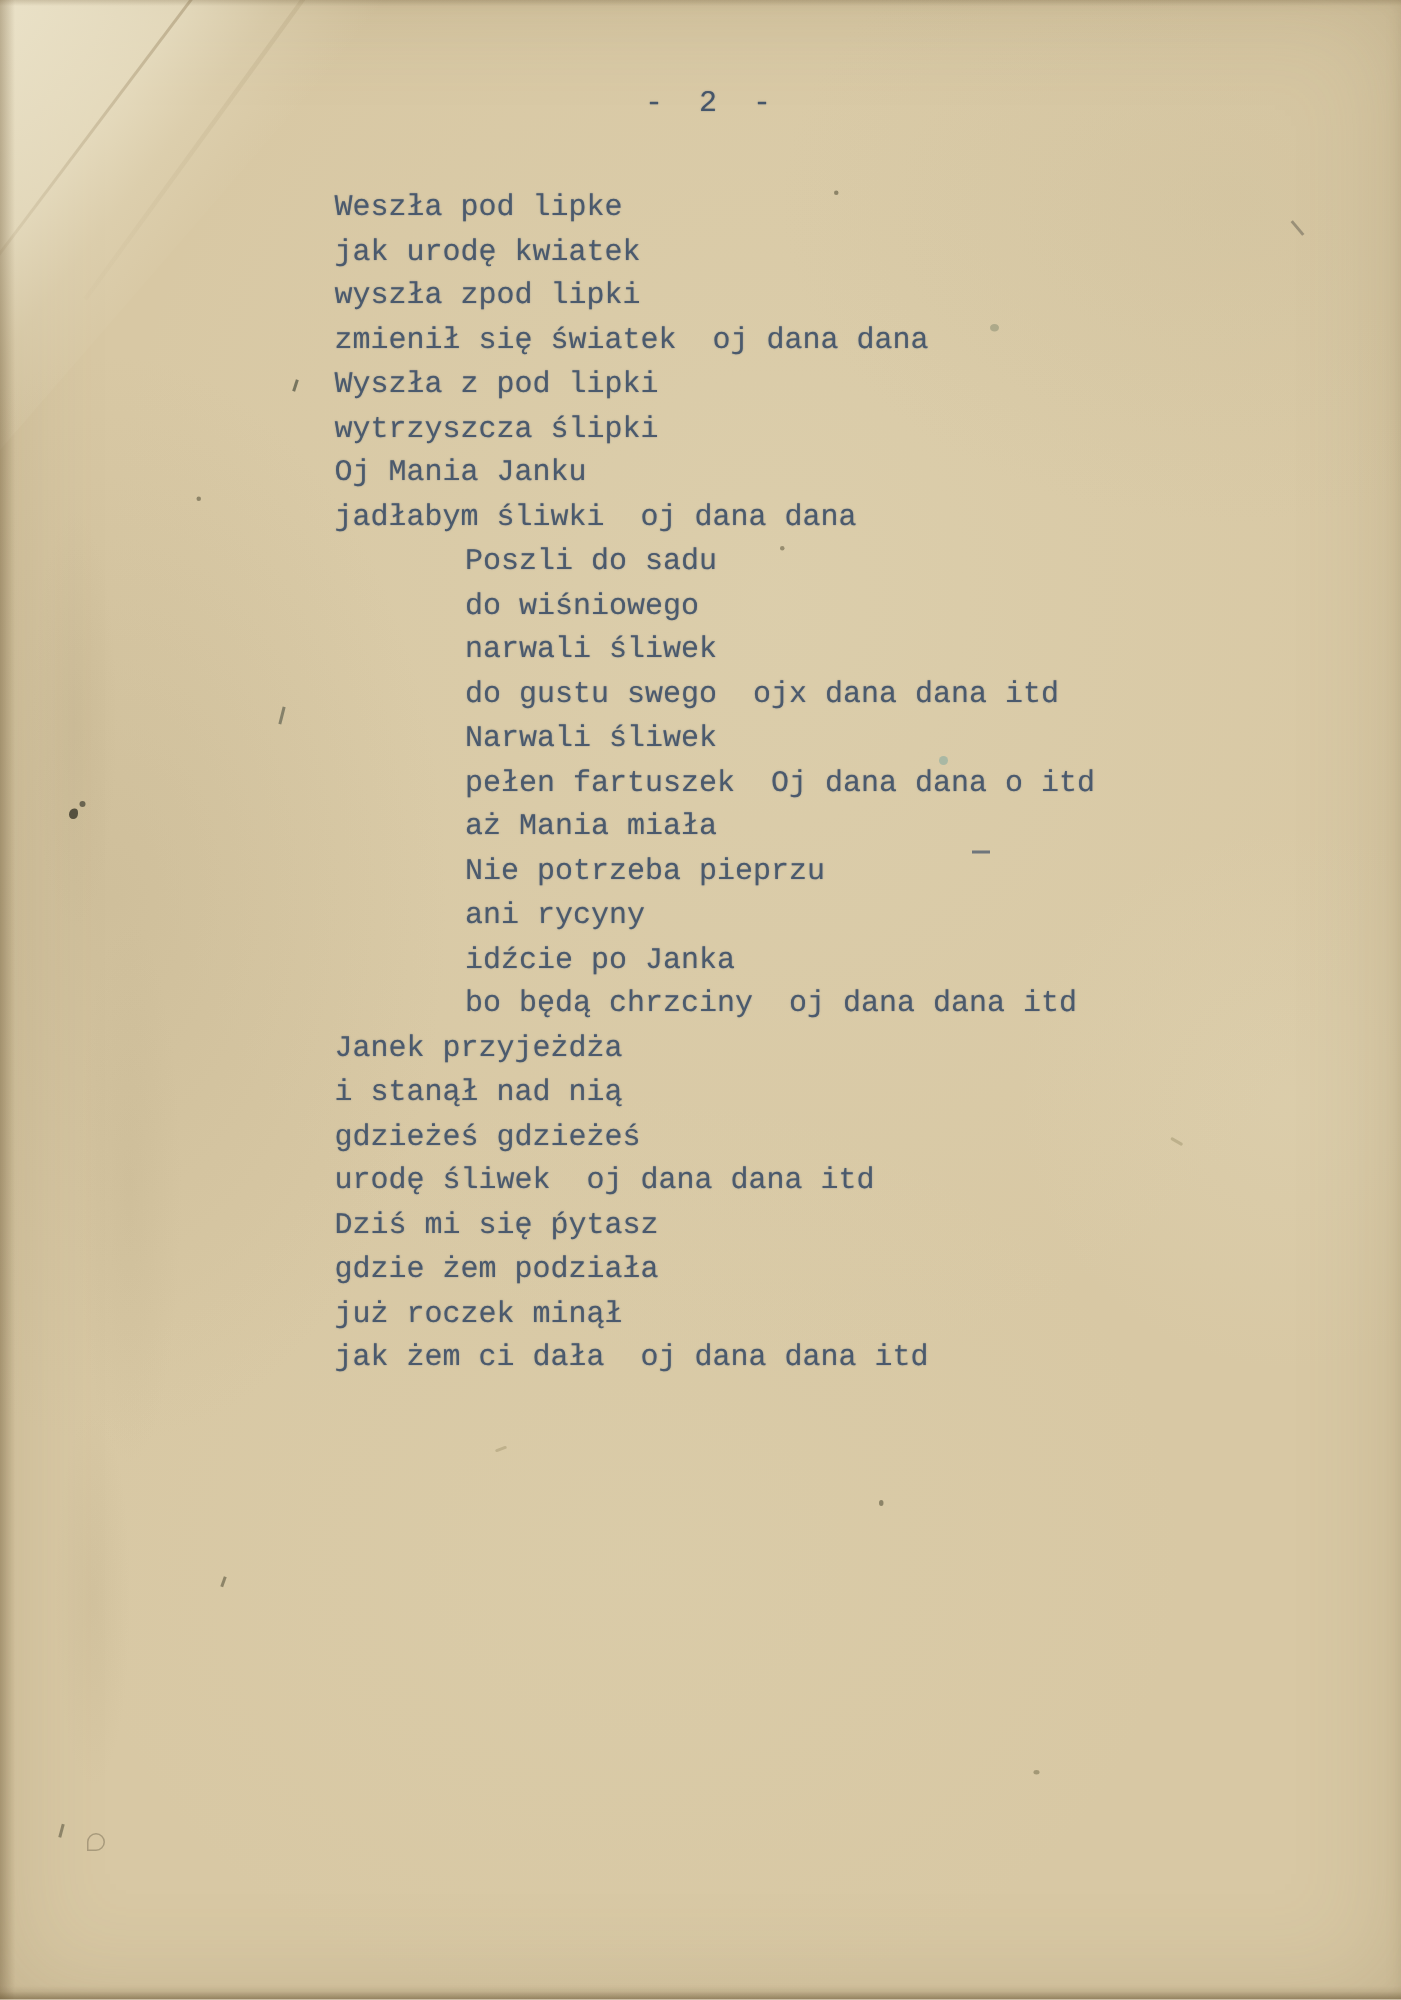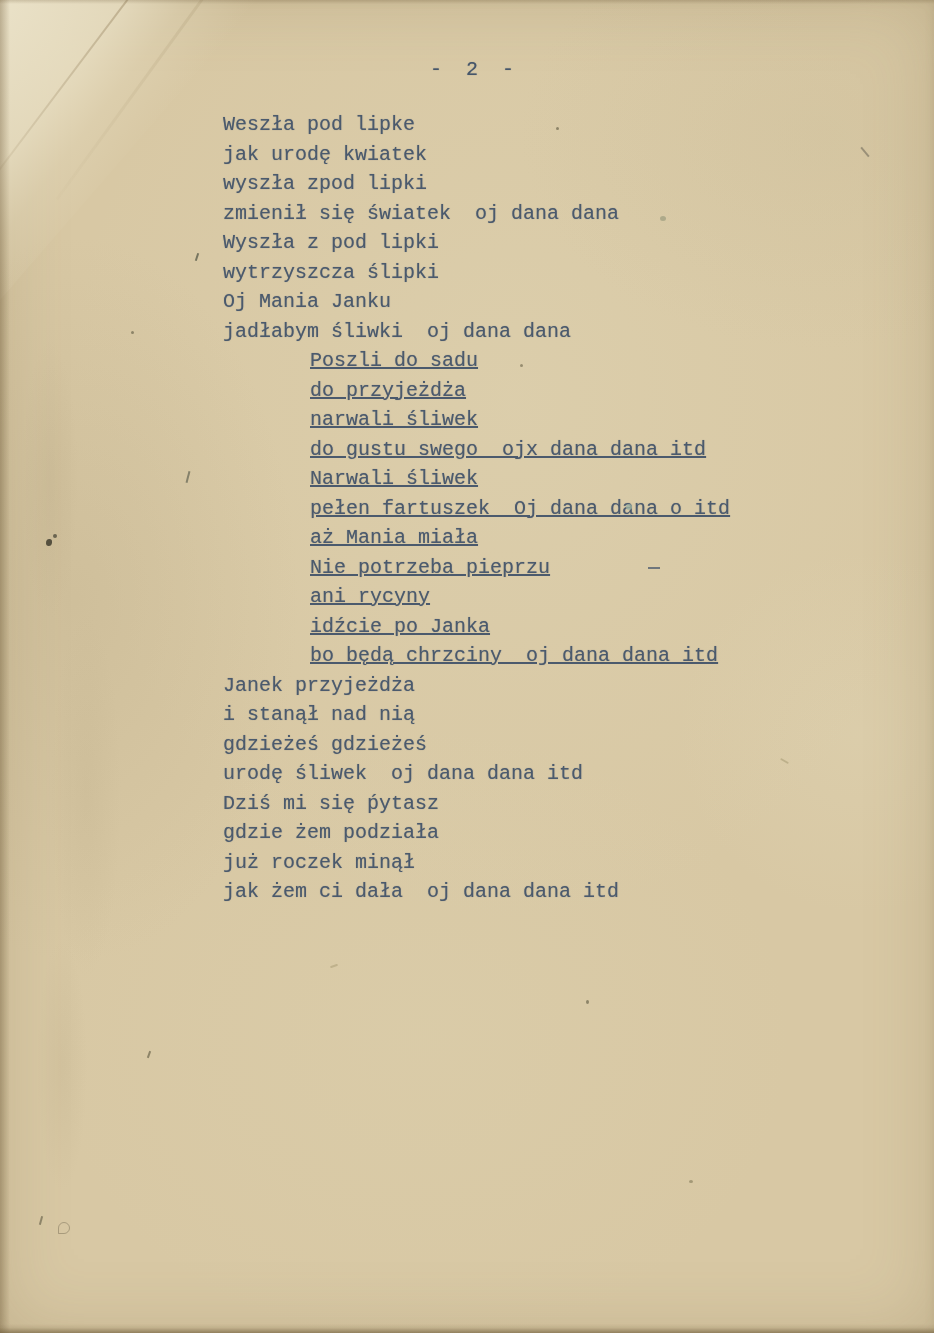--- a/index.html
+++ b/index.html
@@ -104,30 +104,29 @@
     letter-spacing: 0;
     font-size: 20px;
     line-height: 29.5px;
     color: #46566a;
     text-shadow: 0 0 1px rgba(70, 86, 106, 0.6);
   }
 
   .poem-lines {
     position: absolute;
     left: 223px;
-    top: 110px;
+    top: 124px;
     width: 660px;
   }
   .line {
     white-space: pre;
     height: 29.5px;
   }
   .line.indent {
     padding-left: 87px;
-    text-decoration: underline;
   }
 
   
   .speck { position: absolute; border-radius: 50%; }
   .mark  { position: absolute; }
 </style>
 </head>
 <body>
 
 <div class="scan-page" style="background-color: rgb(216, 200, 164);">
@@ -145,21 +144,21 @@
     <div class="poem-lines">
         <div class="line">Weszła pod lipke</div>
         <div class="line">jak urodę kwiatek</div>
         <div class="line">wyszła zpod lipki</div>
         <div class="line">zmienił się światek  oj dana dana</div>
         <div class="line">Wyszła z pod lipki</div>
         <div class="line">wytrzyszcza ślipki</div>
         <div class="line">Oj Mania Janku</div>
         <div class="line">jadłabym śliwki  oj dana dana</div>
         <div class="line indent">Poszli do sadu</div>
-        <div class="line indent">do przyjeżdża</div>
+        <div class="line indent">do wiśniowego</div>
         <div class="line indent">narwali śliwek</div>
         <div class="line indent">do gustu swego  ojx dana dana itd</div>
         <div class="line indent">Narwali śliwek</div>
         <div class="line indent">pełen fartuszek  Oj dana dana o itd</div>
         <div class="line indent">aż Mania miała</div>
         <div class="line indent">Nie potrzeba pieprzu</div>
         <div class="line indent">ani rycyny</div>
         <div class="line indent">idźcie po Janka</div>
         <div class="line indent">bo będą chrzciny  oj dana dana itd</div>
         <div class="line">Janek przyjeżdża</div>

